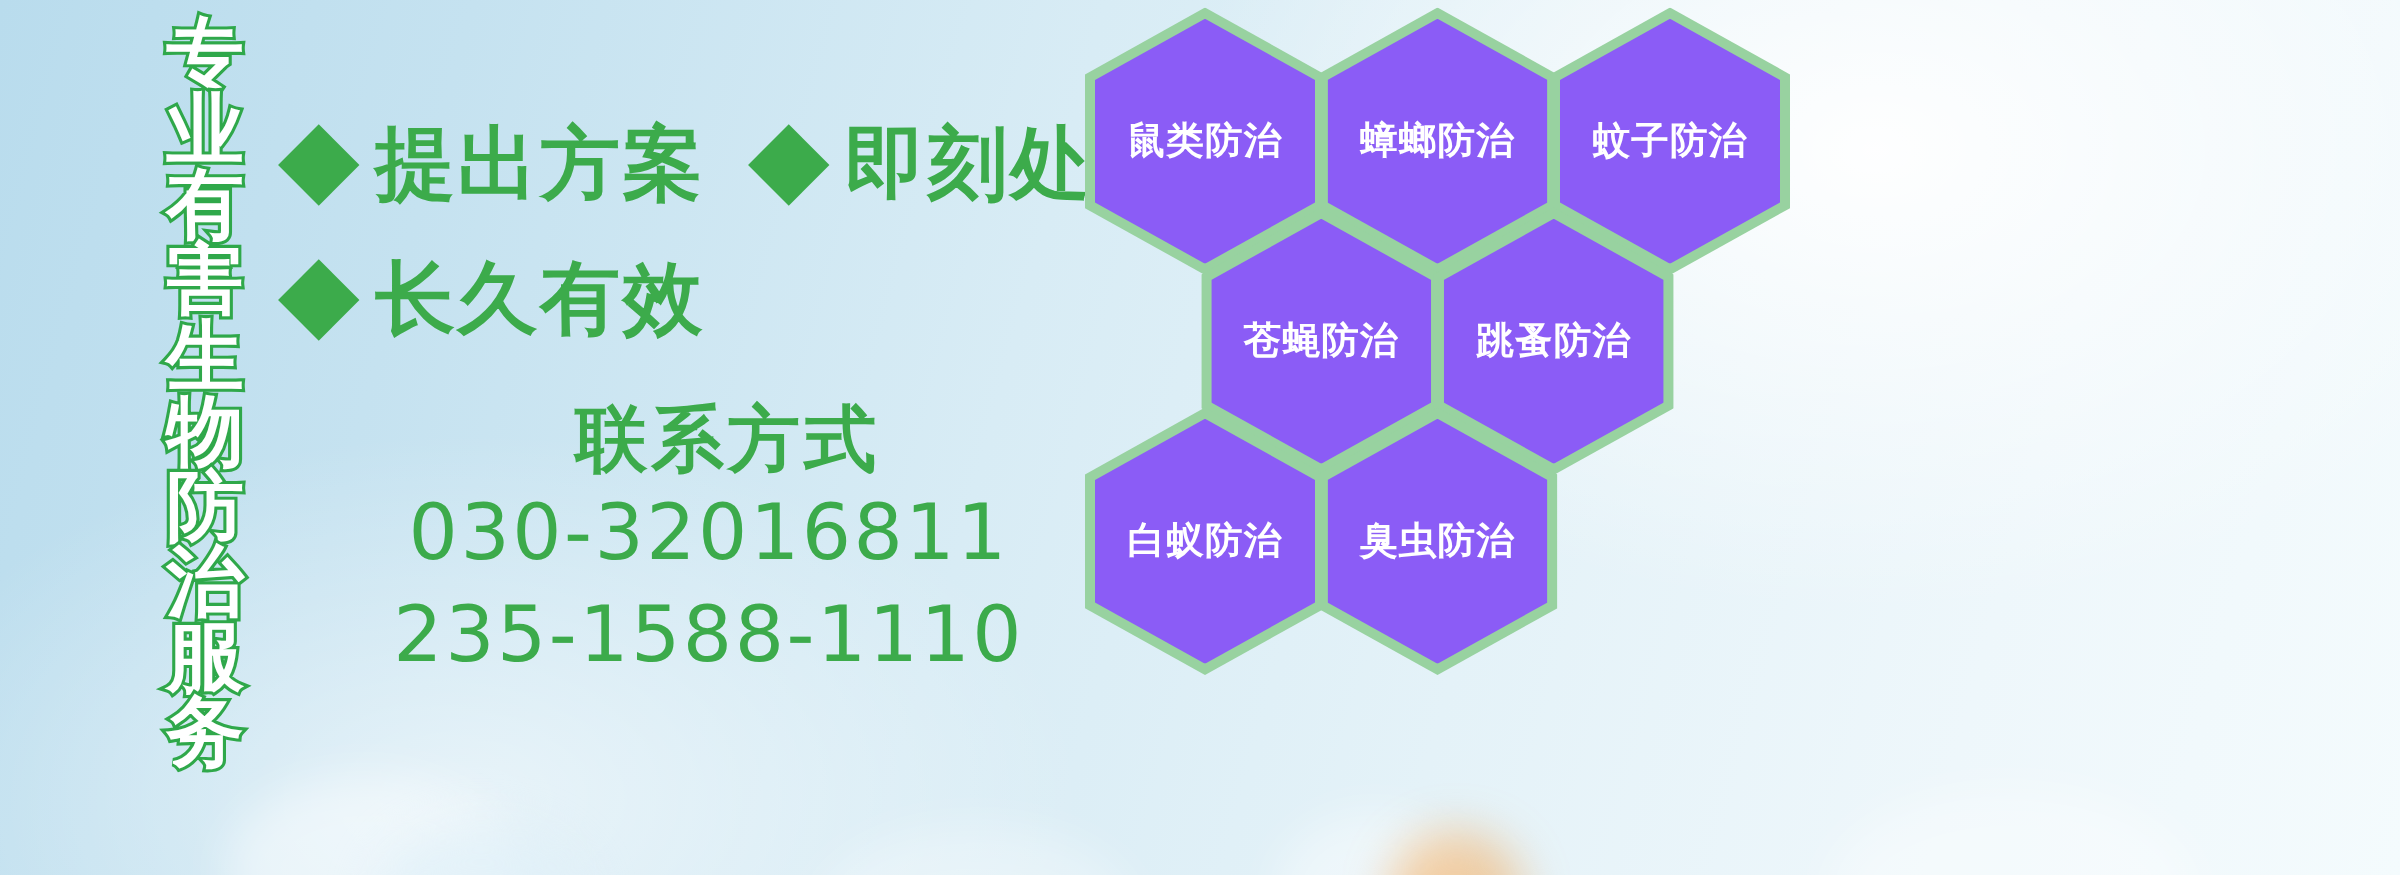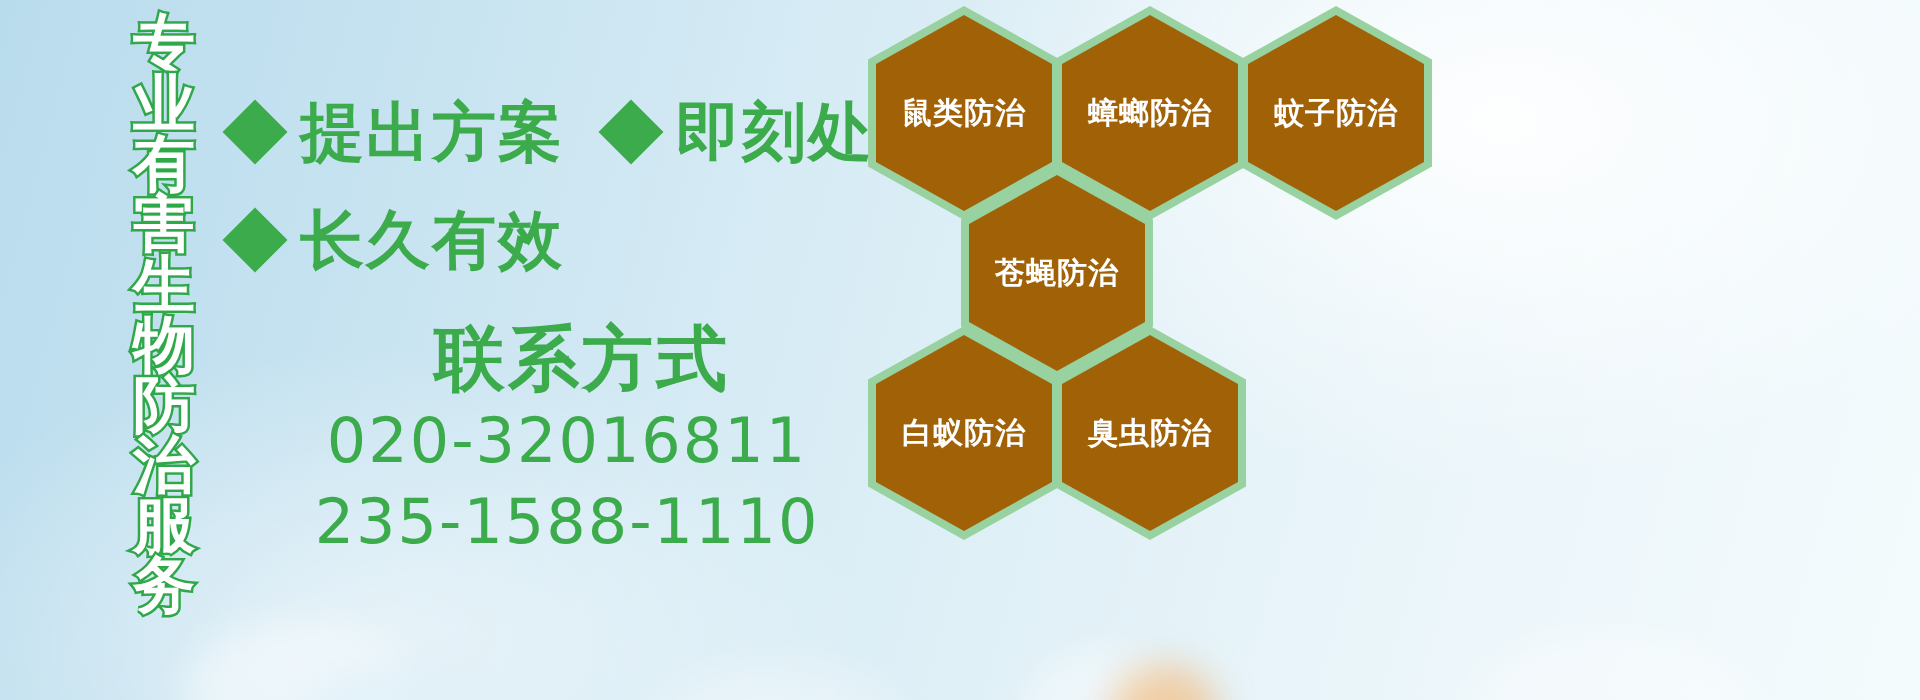--- a/index.html
+++ b/index.html
@@ -52,38 +52,38 @@
     font-size:64px;font-weight:700;color:#3cab4b;
     letter-spacing:2px;white-space:nowrap;line-height:1;
   }
 
   
   #contact{
     position:absolute;left:232px;top:318px;width:640px;
     text-align:center;color:#3cab4b;
   }
   #contact-title{
-    font-size:71px;font-weight:700;letter-spacing:3px;line-height:1.15;
+    font-size:58px;font-weight:700;letter-spacing:3px;line-height:1.15;
     margin-left:60px;
   }
   .phone{
     font-size:62px;font-weight:400;letter-spacing:2px;line-height:1.32;
     margin-left:30px;
   }
 
   
   #honeycomb{position:absolute;left:860px;top:0px;width:600px;height:580px;}
   .hex{
     position:absolute;width:192px;height:214px;
     display:flex;align-items:center;justify-content:center;
     clip-path:polygon(50% 0%,100% 25%,100% 75%,50% 100%,0% 75%,0% 25%);
     background:#98d2a0;
   }
   .hex-inner{
-    width:176px;height:196px;background:#a16207;
+    width:176px;height:196px;background:#8b5cf6;
     clip-path:polygon(50% 0%,100% 25%,100% 75%,50% 100%,0% 75%,0% 25%);
     display:flex;align-items:center;justify-content:center;
   }
   .hex-label{
     color:#ffffff;font-size:30px;font-weight:700;letter-spacing:1px;
     white-space:nowrap;line-height:1;
   }
   
   .h1{left:8px;top:6px;}
   .h2{left:194px;top:6px;}
@@ -135,21 +135,21 @@
     <div class="feature-row">
       <div class="feature-item">
         <span class="diamond"></span>
         <span class="feature-label">长久有效</span>
       </div>
     </div>
   </div>
 
   <div id="contact">
     <div id="contact-title">联系方式</div>
-    <div class="phone">020-32016811</div>
+    <div class="phone">030-32016811</div>
     <div class="phone">235-1588-1110</div>
   </div>
 
   <div id="honeycomb">
     <div class="hex h1">
       <div class="hex-inner">
         <span class="hex-label">鼠类防治</span>
       </div>
     </div>
     <div class="hex h2">
@@ -160,20 +160,25 @@
     <div class="hex h3">
       <div class="hex-inner">
         <span class="hex-label">蚊子防治</span>
       </div>
     </div>
     <div class="hex h4">
       <div class="hex-inner">
         <span class="hex-label">苍蝇防治</span>
       </div>
     </div>
+    <div class="hex h5">
+      <div class="hex-inner">
+        <span class="hex-label">跳蚤防治</span>
+      </div>
+    </div>
     <div class="hex h6">
       <div class="hex-inner">
         <span class="hex-label">白蚁防治</span>
       </div>
     </div>
     <div class="hex h7">
       <div class="hex-inner">
         <span class="hex-label">臭虫防治</span>
       </div>
     </div>

